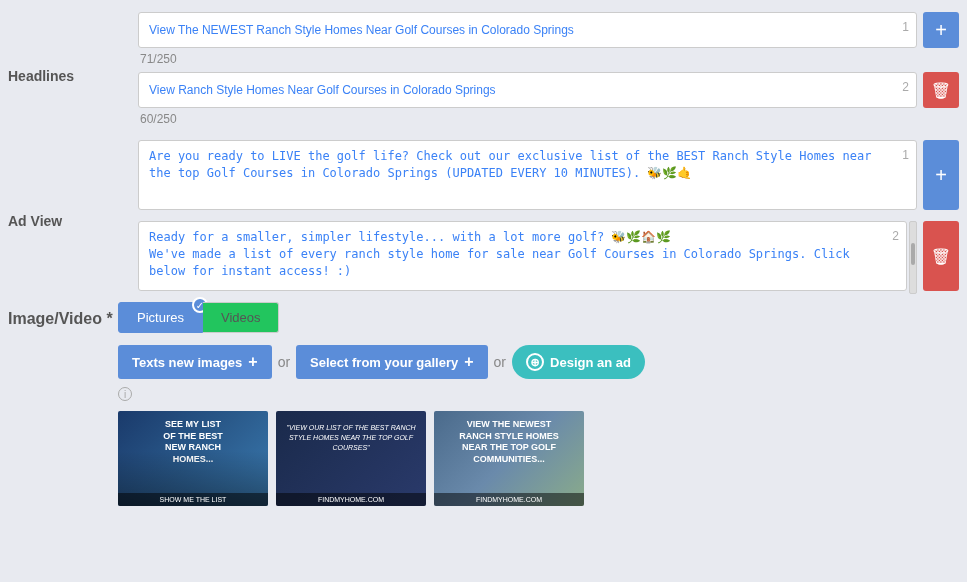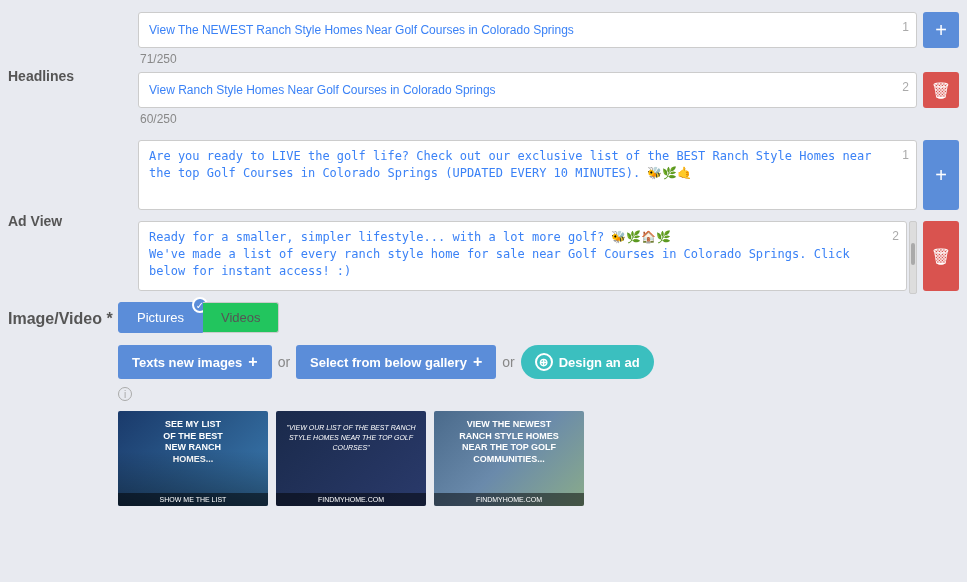--- a/index.html
+++ b/index.html
@@ -367,21 +367,21 @@
       </button>
     </div>
 
     <div class="action-row">
       <button class="action-btn upload-btn">
         <span>Texts new images</span>
         <span style="font-size:16px; font-weight:bold;">+</span>
       </button>
       <span class="or-text">or</span>
       <button class="action-btn gallery-btn">
-        <span>Select from below gallery</span>
+        <span>Select from your gallery</span>
         <span style="font-size:16px; font-weight:bold;">+</span>
       </button>
       <span class="or-text">or</span>
       <button class="action-btn design-btn">
         <span class="design-icon">⊕</span>
         <span>Design an ad</span>
       </button>
     </div>
 
     <div class="info-row">

